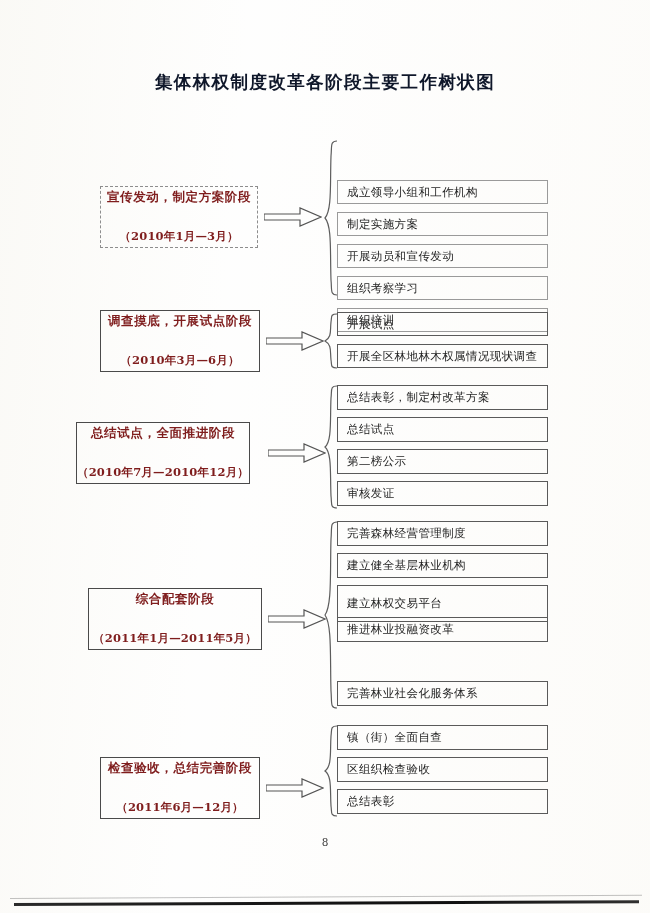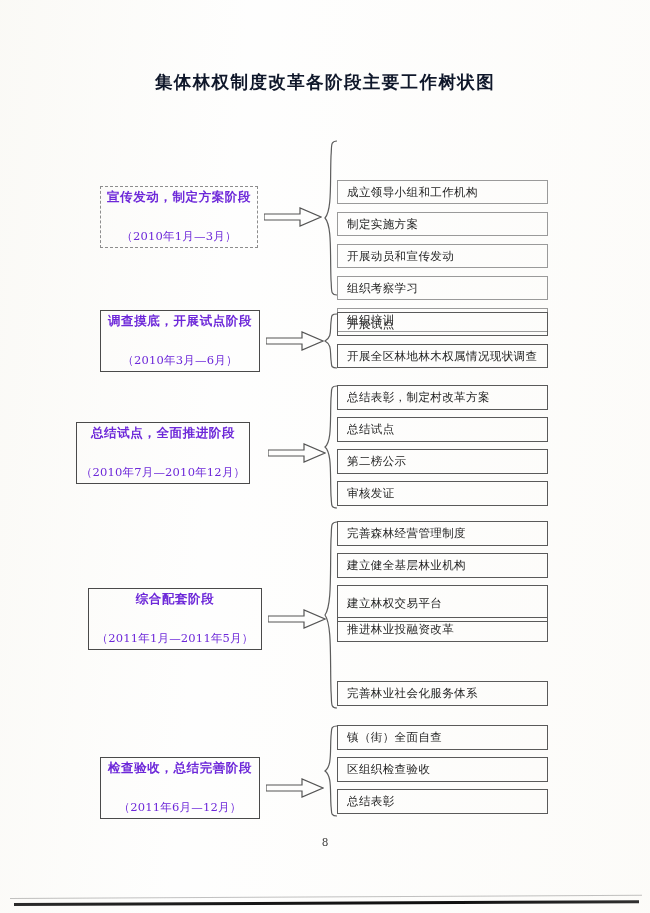--- a/index.html
+++ b/index.html
@@ -46,36 +46,36 @@
   .stage-box {
     position: absolute;
     box-sizing: border-box;
     border: 1px solid #4a4a4a;
     background: transparent;
     display: flex;
     flex-direction: column;
     align-items: center;
     justify-content: center;
     font-family: "DejaVu Serif", "Liberation Serif", serif;
-    color: #6d28d9;
+    color: #7f1d1d;
     padding: 4px 2px;
   }
   .stage-box.faint {
     border: 1px dashed #8d8d8d;
   }
   .stage-name {
     font-size: 12.5px;
     font-weight: bold;
     letter-spacing: 0.6px;
     line-height: 1.5;
     white-space: nowrap;
   }
   .stage-period {
     font-size: 11.5px;
-    font-weight: normal;
+    font-weight: bold;
     letter-spacing: 0.2px;
     line-height: 1.6;
     margin-top: 20px;
     white-space: nowrap;
   }
 
   
   .arrow {
     position: absolute;
     width: 58px;

